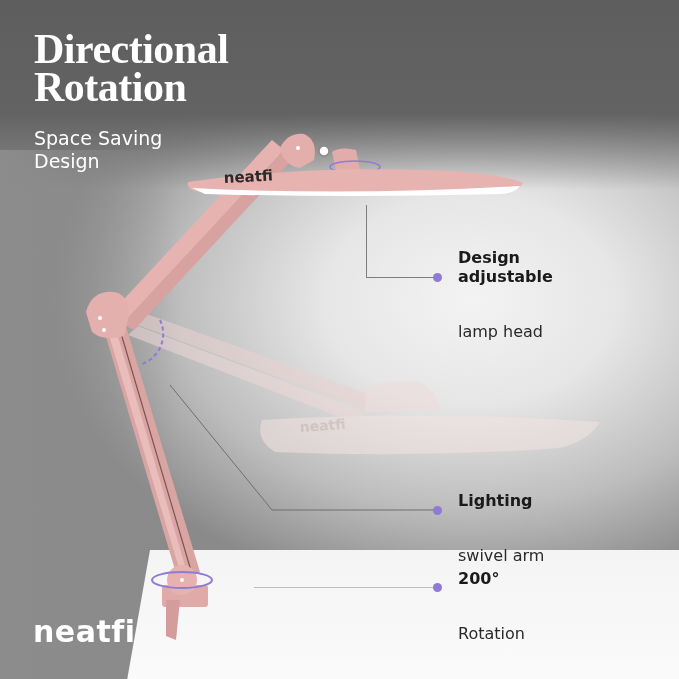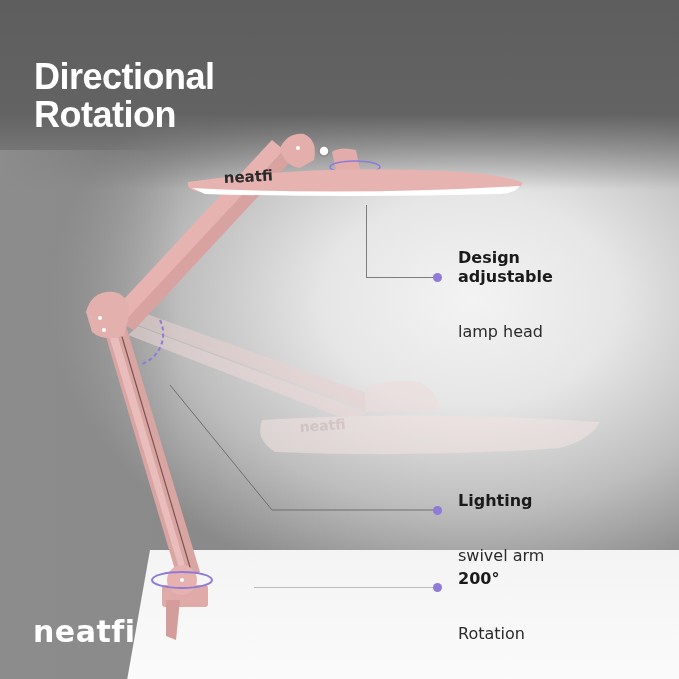--- a/index.html
+++ b/index.html
@@ -17,23 +17,22 @@
     position: absolute; left: 0; top: 150px; width: 180px; height: 529px;
     background: linear-gradient(90deg, #8c8c8c 0%, rgba(140,140,140,0) 100%);
   }
   .desk {
     position: absolute; left: 150px; top: 550px; width: 560px; height: 140px;
     background: linear-gradient(#f4f4f4, #fbfbfb);
     transform: skewX(-10deg); transform-origin: left top;
   }
   .title {
     position: absolute; left: 34px; top: 30px; color: #ffffff;
-    font-family: Liberation Sans, sans-serif; font-weight: bold; font-size: 36px; line-height: 38px;
+    font-family: Liberation Serif, serif; font-weight: bold; font-size: 42px; line-height: 38px;
     letter-spacing: -0.5px;
-    margin-top: 28px;
   }
   .subtitle {
     position: absolute; left: 34px; top: 127px; color: #ffffff;
     font-size: 19px; line-height: 23px;
   }
   .brand-logo {
     position: absolute; left: 33px; top: 614px; color: #ffffff;
     font-weight: bold; font-size: 30px; letter-spacing: 0.5px;
   }
   .callout {
@@ -101,20 +100,24 @@
       <circle cx="182" cy="580" r="15" fill="#e6b1af"></circle>
       <circle cx="182" cy="580" r="2" fill="#ffffff"></circle>
       <ellipse cx="182" cy="580" rx="30" ry="8" fill="none" stroke="#8f7bd6" stroke-width="2"></ellipse>
     </g>
   </svg>
 
   <div class="title">
     <div>Directional</div>
     <div>Rotation</div>
   </div>
+  <div class="subtitle">
+    <div>Space Saving</div>
+    <div>Design</div>
+  </div>
 
   <div class="line-v" style="left:366px; top:205px; height:72px;"></div>
   <div class="line-h" style="left:366px; top:277px; width:68px;"></div>
   <div class="dot" style="left:433px; top:273px;"></div>
   <div class="callout" style="left:458px; top:248px;">
     <span class="strong">Design</span>
     <span class="strong">adjustable</span>
     <span class="light">lamp head</span>
   </div>
 

